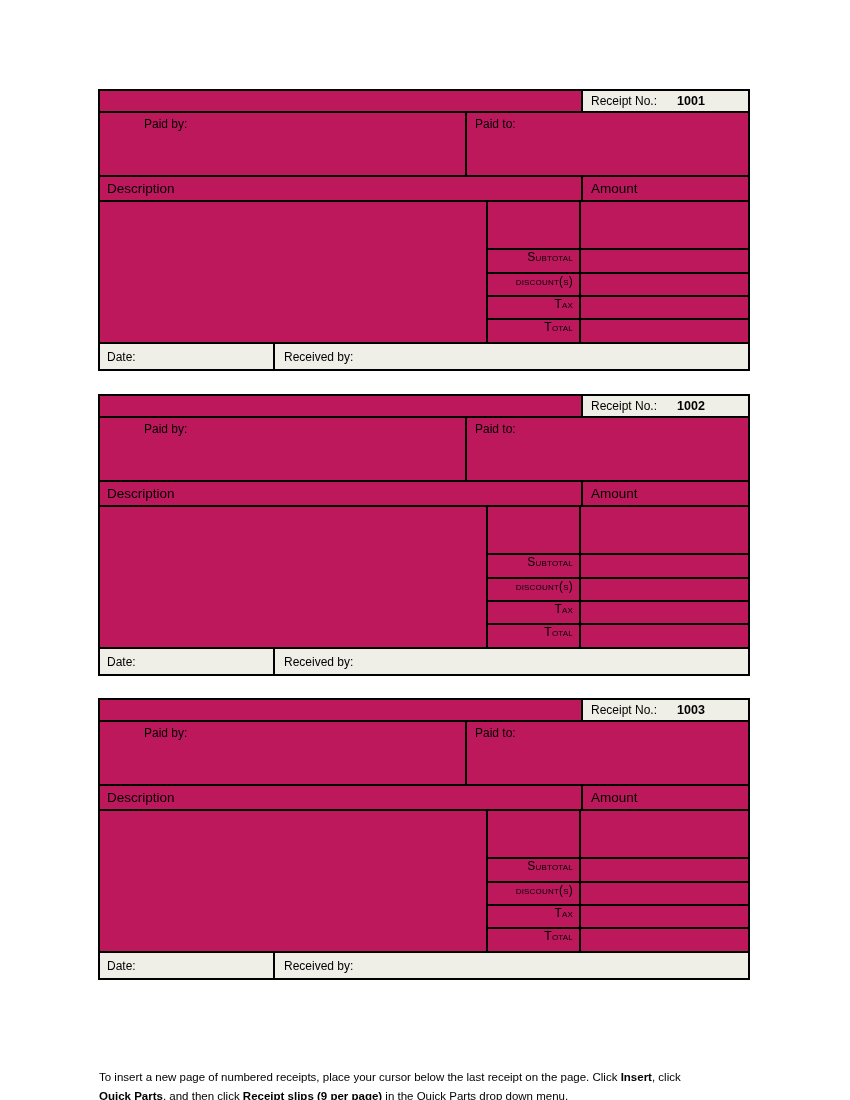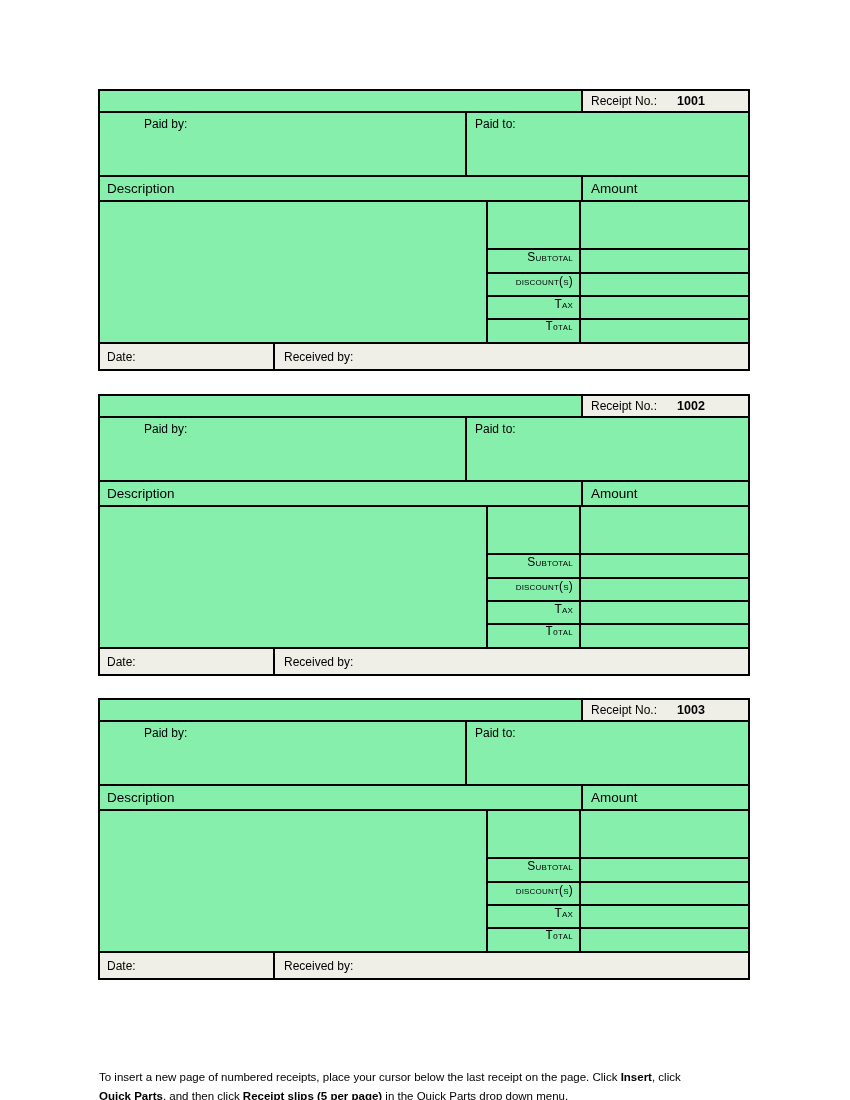--- a/index.html
+++ b/index.html
@@ -12,21 +12,21 @@
     position: relative;
   }
 
   
   .receipt {
     position: absolute;
     left: 98px;
     width: 652px;
     height: 282px;
     border: 2px solid #000;
-    background: #86efac;
+    background: #be185d;
     display: flex;
     flex-direction: column;
   }
   .receipt.pos-1 { top: 89px; }
   .receipt.pos-2 { top: 394px; }
   .receipt.pos-3 { top: 698px; }
 
   .row { display: flex; width: 100%; }
   .r1 { height: 22px; border-bottom: 2px solid #000; }
   .r2 { height: 64px; border-bottom: 2px solid #000; }
@@ -42,21 +42,21 @@
   .c-desc    { width: 483px; border-right: 2px solid #000; font-size: 13.5px; display: flex; align-items: center; padding-left: 7px; }
   .c-amt     { flex: 1; font-size: 13.5px; display: flex; align-items: center; padding-left: 8px; }
 
   .c-descbody { width: 388px; border-right: 2px solid #000; }
   .col-labels { width: 93px; border-right: 2px solid #000; display: flex; flex-direction: column; }
   .col-amounts{ flex: 1; display: flex; flex-direction: column; }
   .lrow       { border-bottom: 2px solid #000; display: flex; align-items: flex-start; justify-content: flex-end; padding-right: 6px; }
   .lrow.blank { height: 48px; }
   .lrow.h24   { height: 24px; }
   .lrow.h23   { height: 23px; }
-  .lrow.last  { flex: 1; border-bottom: none; font-family: Liberation Mono, monospace; }
+  .lrow.last  { flex: 1; border-bottom: none; }
   .caps {
     font-variant: small-caps;
     font-size: 12px;
     letter-spacing: 0.2px;
   }
 
   .c-date { width: 175px; border-right: 2px solid #000; font-size: 12px; display: flex; align-items: center; padding-left: 7px; }
   .c-recv { flex: 1; font-size: 12px; display: flex; align-items: center; padding-left: 9px; }
 
   
@@ -244,14 +244,14 @@
         <span>Date:</span>
       </div>
     <div class="c-recv shaded">
         <span>Received by:</span>
       </div>
   </div>
 </div>
 
 <div class="footer">
   <span>To insert a new page of numbered receipts, place your cursor below the last receipt on the page. Click </span><b>Insert</b><span>, click</span><br>
-  <b>Quick Parts</b><span>, and then click </span><b>Receipt slips (5 per page)</b><span> in the Quick Parts drop down menu.</span>
+  <b>Quick Parts</b><span>, and then click </span><b>Receipt slips (9 per page)</b><span> in the Quick Parts drop down menu.</span>
 </div>
 
 </body></html>

